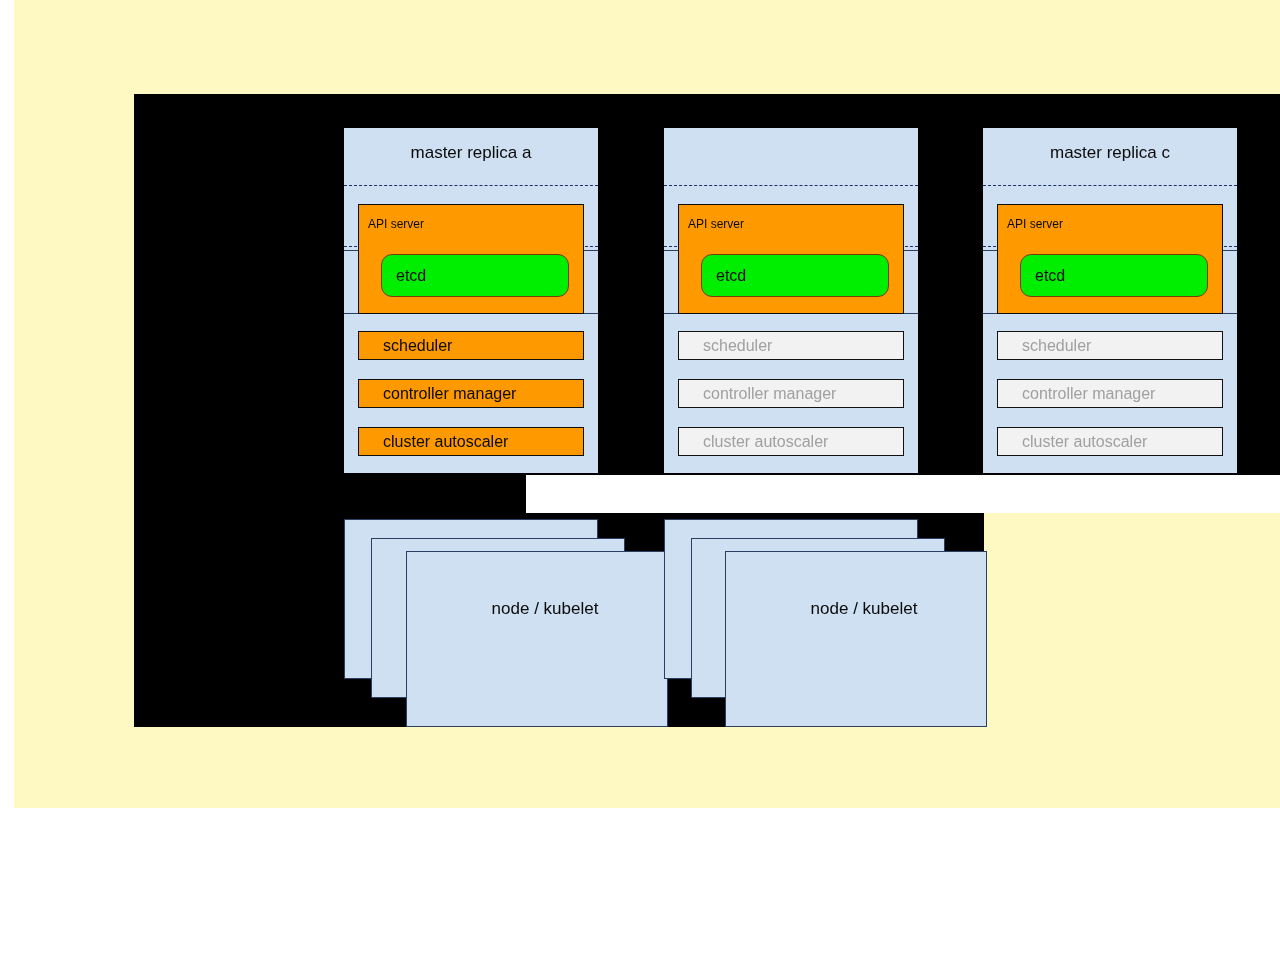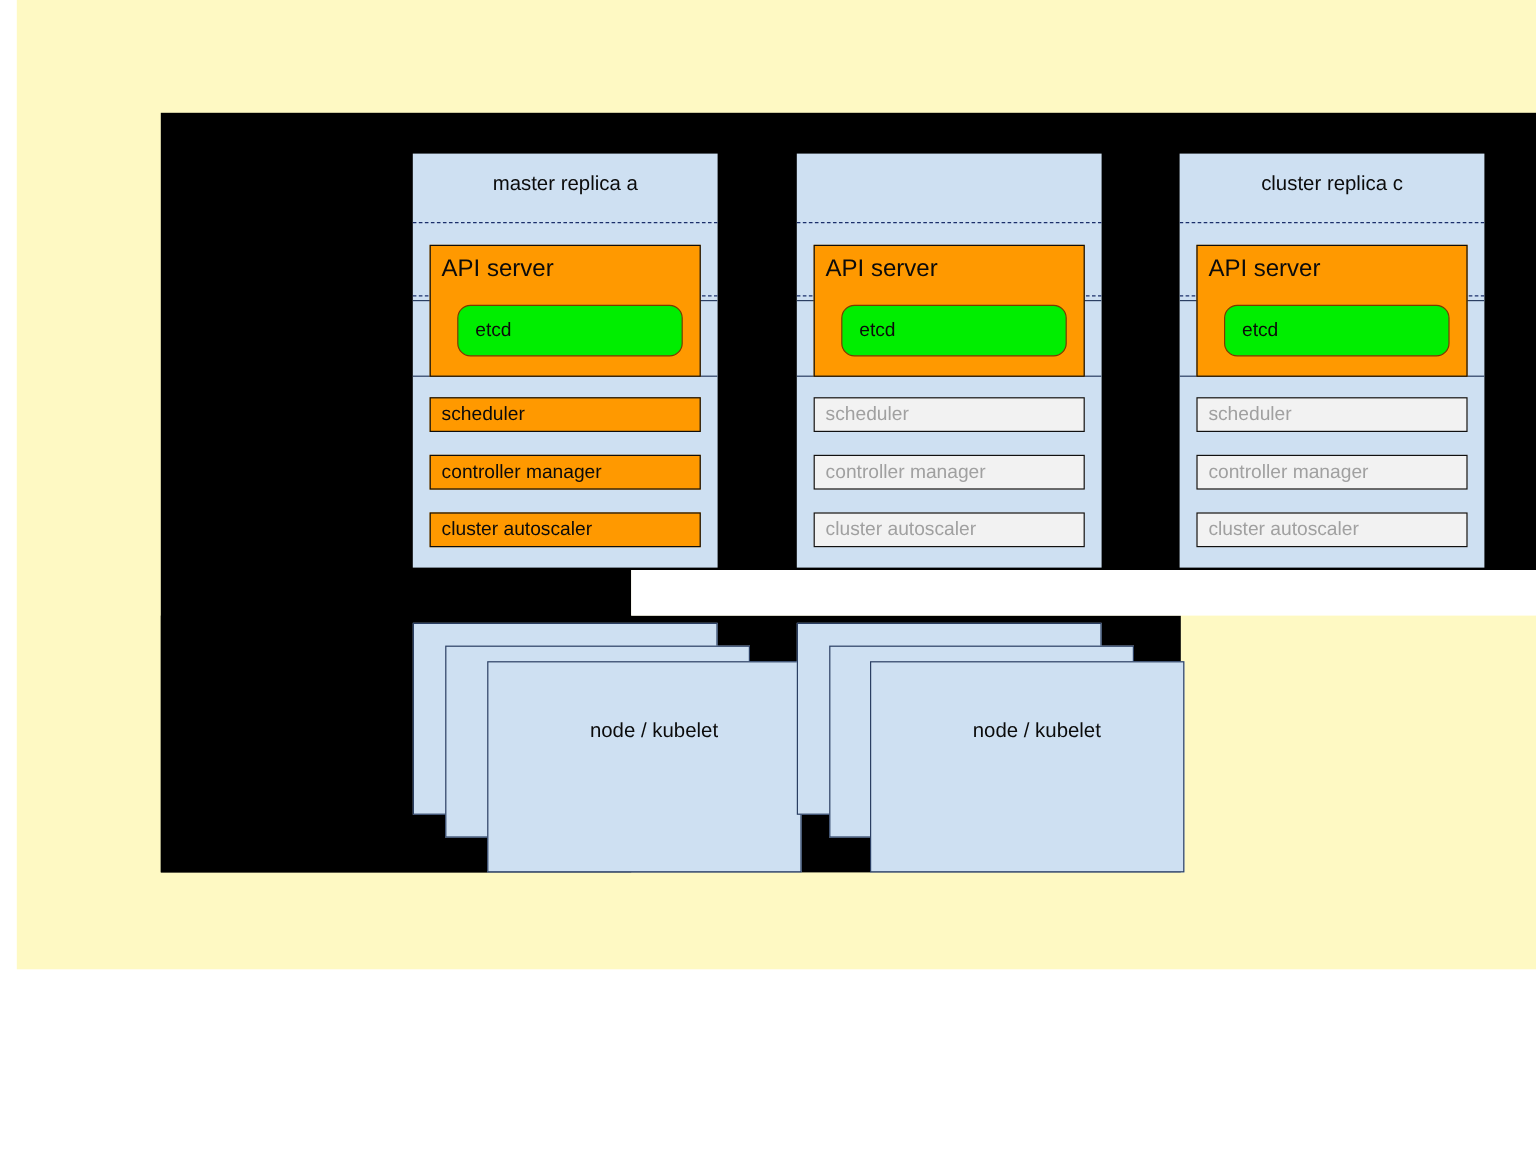--- a/index.html
+++ b/index.html
@@ -59,21 +59,21 @@
 
   
   .comp {
     position: absolute;
     box-sizing: border-box;
     border: 1.3px solid #0d0d0d;
     display: flex;
     align-items: center;
     font-size: 16px;
     line-height: 18px;
-    padding-left: 9px;
+    padding-left: 24px;
   }
   .comp.active {
     background: #ff9900;
     color: #0b0b0b;
   }
   .comp.inactive {
     background: #f2f2f2;
     color: #a0a0a0;
     border-color: #111111;
   }
@@ -82,21 +82,21 @@
   .apiblock {
     position: absolute;
     box-sizing: border-box;
     background: #ff9900;
     border: 1.3px solid #0d0d0d;
   }
   .apiblock-label {
     position: absolute;
     left: 9px;
     top: 10px;
-    font-size: 20px;
+    font-size: 12px;
     line-height: 18px;
     color: #0b0b0b;
   }
   .etcd {
     position: absolute;
     box-sizing: border-box;
     background: #00ee00;
     border: 1.4px solid #7a3b00;
     border-radius: 11px;
     display: flex;
@@ -169,21 +169,21 @@
       <div class="apiblock-label">API server</div>
       <div class="etcd" style="left:22px; top:49px; width:188px; height:43px;">etcd</div>
     </div>
 
     <div class="comp inactive" style="left:14px; top:203px; width:226px; height:29px;">scheduler</div>
     <div class="comp inactive" style="left:14px; top:251px; width:226px; height:29px;">controller manager</div>
     <div class="comp inactive" style="left:14px; top:299px; width:226px; height:29px;">cluster autoscaler</div>
   </div>
 
   <div class="replica" style="left:969px; top:128px; width:254px; height:345px;">
-    <div class="replica-title">cluster replica c</div>
+    <div class="replica-title">master replica c</div>
 
     <div class="sep" style="top:57px;"></div>
     <div class="sep" style="top:118px;"></div>
     <div class="sep-solid" style="top:122px;"></div>
     <div class="sep-solid" style="top:185px;"></div>
 
     <div class="apiblock" style="left:14px; top:76px; width:226px; height:110px;">
       <div class="apiblock-label">API server</div>
       <div class="etcd" style="left:22px; top:49px; width:188px; height:43px;">etcd</div>
     </div>

